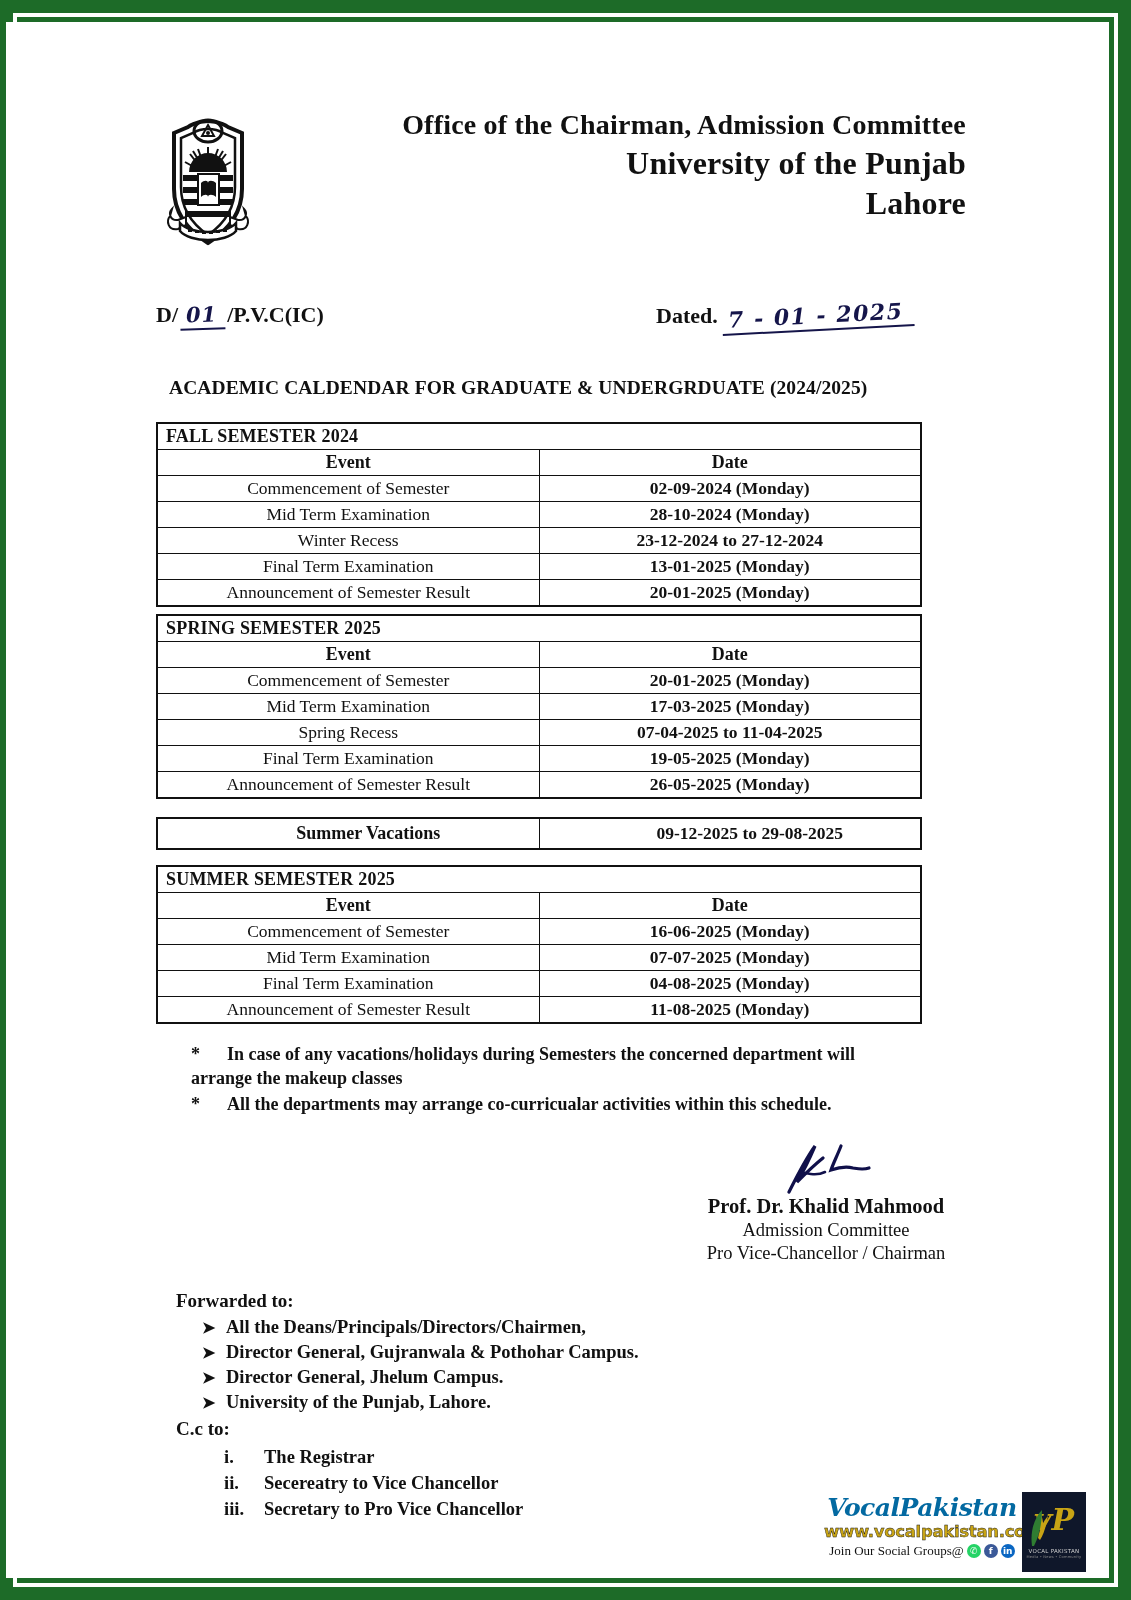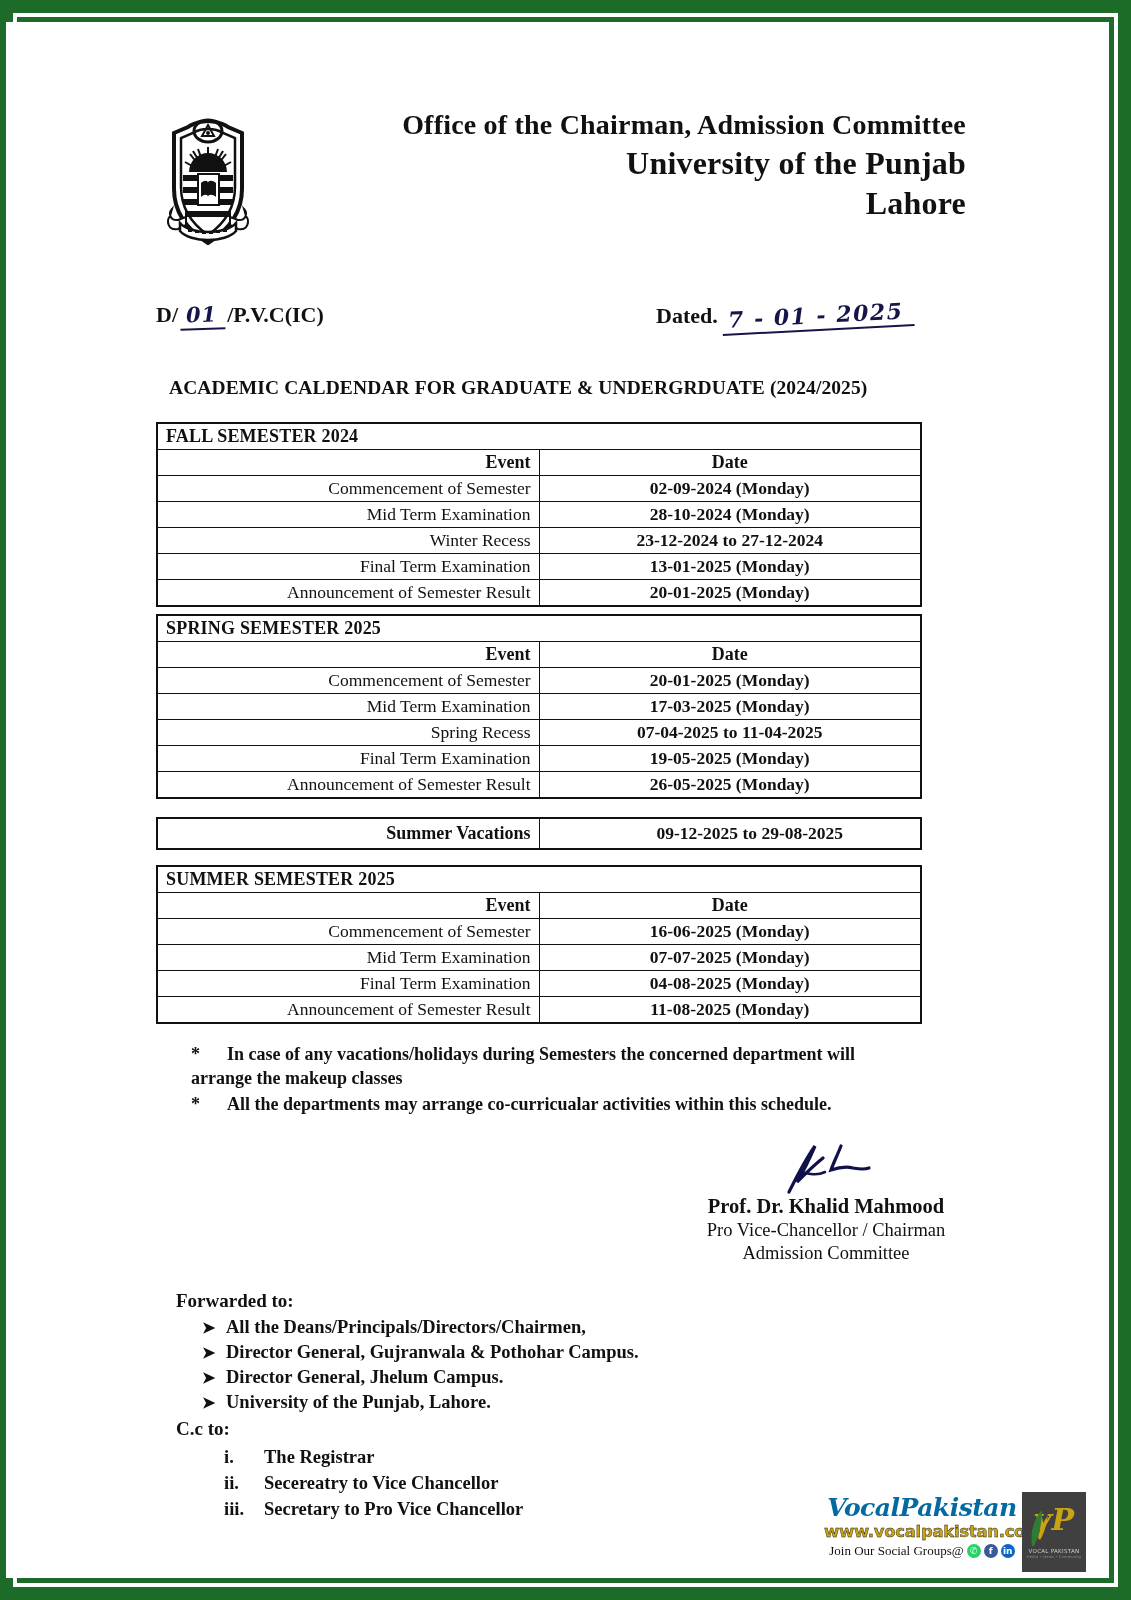--- a/index.html
+++ b/index.html
@@ -109,21 +109,21 @@
     height:21px;
   }
   .tbl .sem-title{
     font-weight:bold;font-size:18px;
     text-align:left;
     letter-spacing:0.2px;
   }
   .tbl .colhead{
     font-weight:bold;text-align:center;font-size:18px;
   }
-  .tbl .ev{ text-align:right; width:50%; }
+  .tbl .ev{ text-align:center; width:50%; }
   .tbl .dt{ text-align:center; width:50%; font-weight:bold; }
 
   .tbl-fall{top:400px;}
   .tbl-spring{top:592px;padding-left:12px;}
   .tbl-summer-vac{top:795px;}
   .tbl-summer{top:843px;}
 
   .tbl-summer-vac td{height:25px;padding-left:48px;}
   .tbl-summer-vac .ev{font-weight:bold;font-size:18px;}
 
@@ -206,21 +206,21 @@
   .soc{
     display:inline-block;width:14px;height:14px;border-radius:50%;
     font-family:"DejaVu Sans", sans-serif;
     font-size:9px;line-height:14px;color:#fff;text-align:center;font-weight:bold;
   }
   .soc.wa{background:#25d366;}
   .soc.fb{background:#3b5998;}
   .soc.li{background:#0a66c2;}
   .wm-logo{
     position:absolute;left:198px;top:-2px;width:64px;height:80px;
-    background:#404040;
+    background:#0f172a;
     color:#c8a415;
     text-align:center;
   }
   .wm-logo .mono{
     font-family:"DejaVu Serif", serif;
     font-weight:bold;font-style:italic;
     font-size:30px;line-height:56px;
     color:#c8a415;
   }
   .wm-logo .sub{
@@ -429,22 +429,22 @@
 
   <div class="sig-block">
     <div class="sig-mark">
       <svg width="96" height="52" viewBox="0 0 96 52">
         <path d="M8 50 C16 34 24 18 34 4 C28 18 22 30 16 40 C24 32 32 24 42 16" fill="none" stroke="#10104a" stroke-width="3.2" stroke-linecap="round"></path>
         <path d="M20 30 C28 32 36 34 44 30" fill="none" stroke="#10104a" stroke-width="2.6" stroke-linecap="round"></path>
         <path d="M60 4 C56 14 52 22 50 28 C56 26 64 24 72 26 C78 27 82 28 88 26" fill="none" stroke="#10104a" stroke-width="3.2" stroke-linecap="round"></path>
       </svg>
     </div>
     <div class="sig-name">Prof. Dr. Khalid Mahmood</div>
+    <div class="sig-role">Admission Committee</div>
     <div class="sig-role">Pro Vice-Chancellor / Chairman</div>
-    <div class="sig-role">Admission Committee</div>
   </div>
 
   <div class="fwd">
     <div class="fwd-title">Forwarded to:</div>
     <div class="fwd-item">
       <span class="arrow">➤</span>
       <span>All the Deans/Principals/Directors/Chairmen,</span>
     </div>
     <div class="fwd-item">
       <span class="arrow">➤</span>

